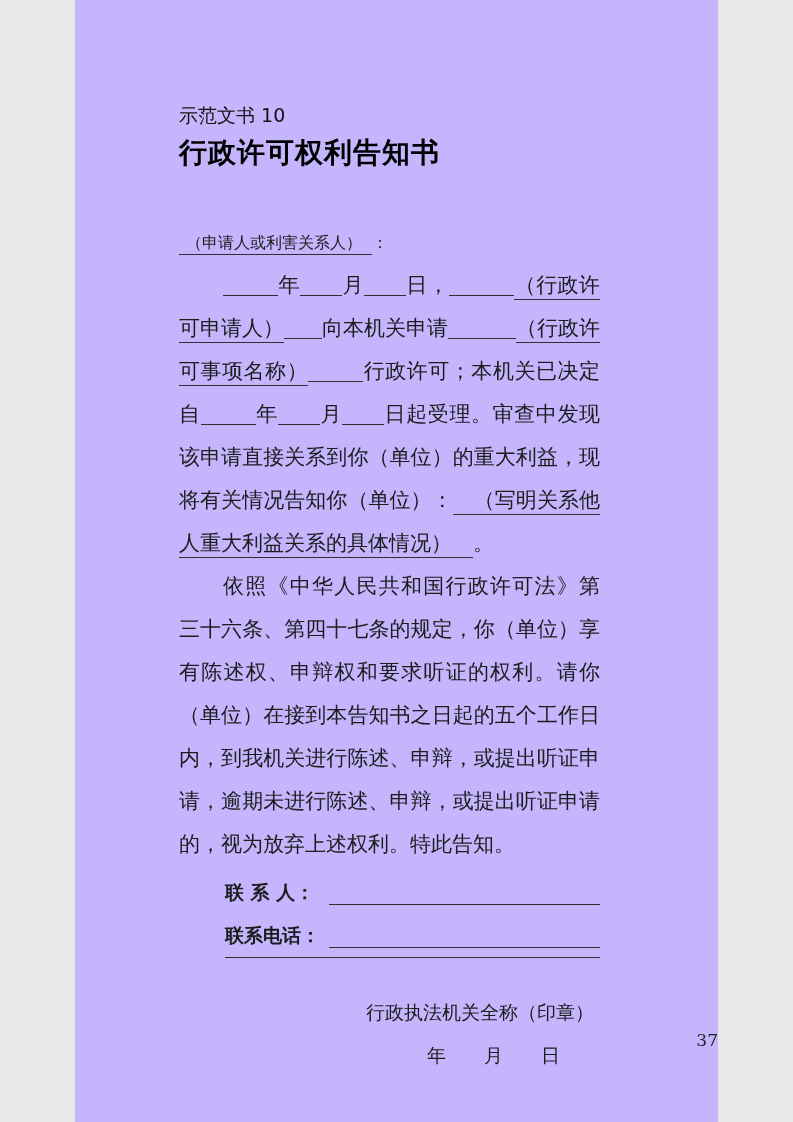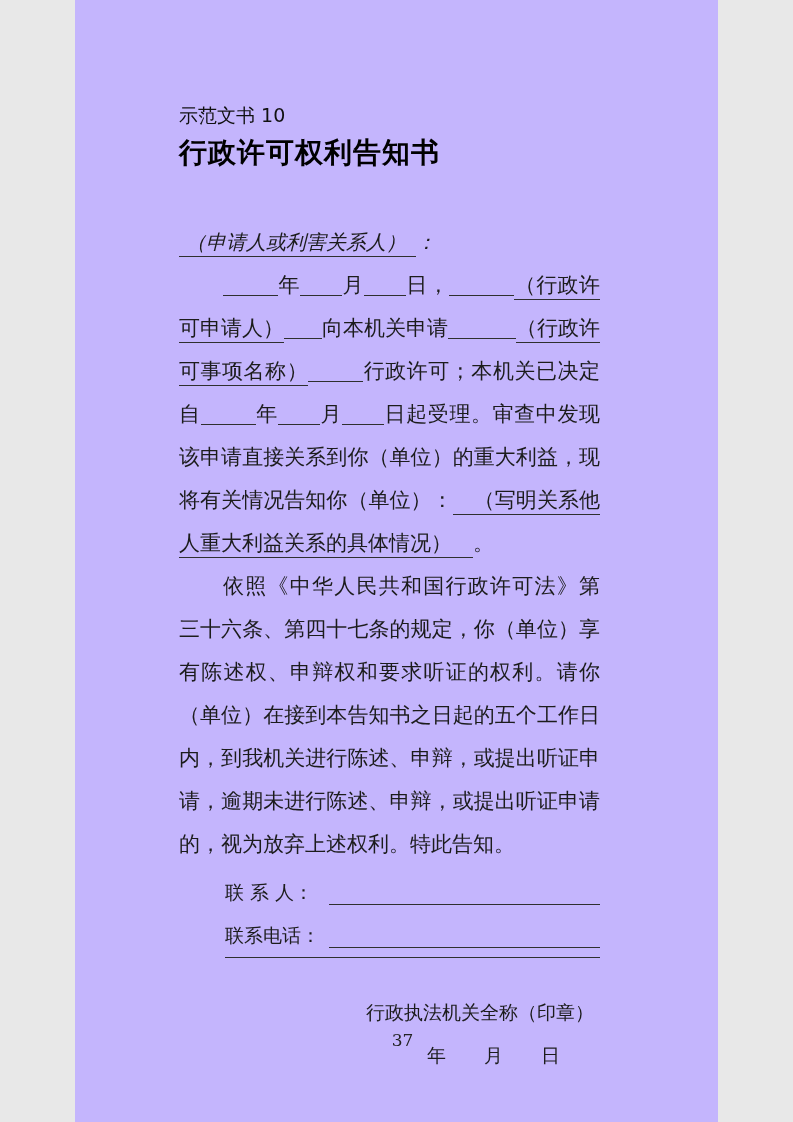--- a/index.html
+++ b/index.html
@@ -46,42 +46,41 @@
     vertical-align: -4px;
   }
   .w42 { width: 42px; } .w55 { width: 55px; }
   .w38 { width: 38px; } .w65 { width: 65px; } .w68 { width: 68px; }
   .ref-blank { width: 100px; }
 
   .u { border-bottom: 1.5px solid #2f2f2f; padding-bottom: 2px; }
 
   .salutation {
     margin-top: 50px;
-    font-size: 20px;
+    font-size: 16px;
     line-height: 43px;
-    font-style: italic;
   }
   .salutation .u { padding-left: 7px; padding-right: 10px; }
 
   .body-para {
     font-size: 21px;
     line-height: 43px;
     text-align: justify;
     margin: 0;
     text-indent: 44px;
   }
 
   .contacts { margin-top: 5px; }
   .contact-line {
     display: flex;
     padding-left: 46px;
     font-size: 19px;
     line-height: 43px;
   }
-  .contact-label { width: 104px; flex: none; }
+  .contact-label { width: 104px; flex: none; font-weight: bold; }
   .contact-fill {
     flex: 1;
     border-bottom: 1.5px solid #2f2f2f;
     margin-bottom: 9px;
   }
 
   .sig-org {
     text-align: right;
     font-size: 19px;
     line-height: 43px;
@@ -91,21 +90,21 @@
   .sig-date {
     text-align: right;
     font-size: 19px;
     line-height: 43px;
     padding-right: 40px;
   }
   .page-number {
     position: absolute;
     top: 1030px;
     left: 12px; right: 0;
-    text-align: center;
+    text-align: right;
     font-size: 17px;
     color: #222;
     font-family: "DejaVu Serif", "Liberation Serif", serif;
   }
 </style>
 </head>
 <body>
 
 <div class="page">
   <div class="content">

